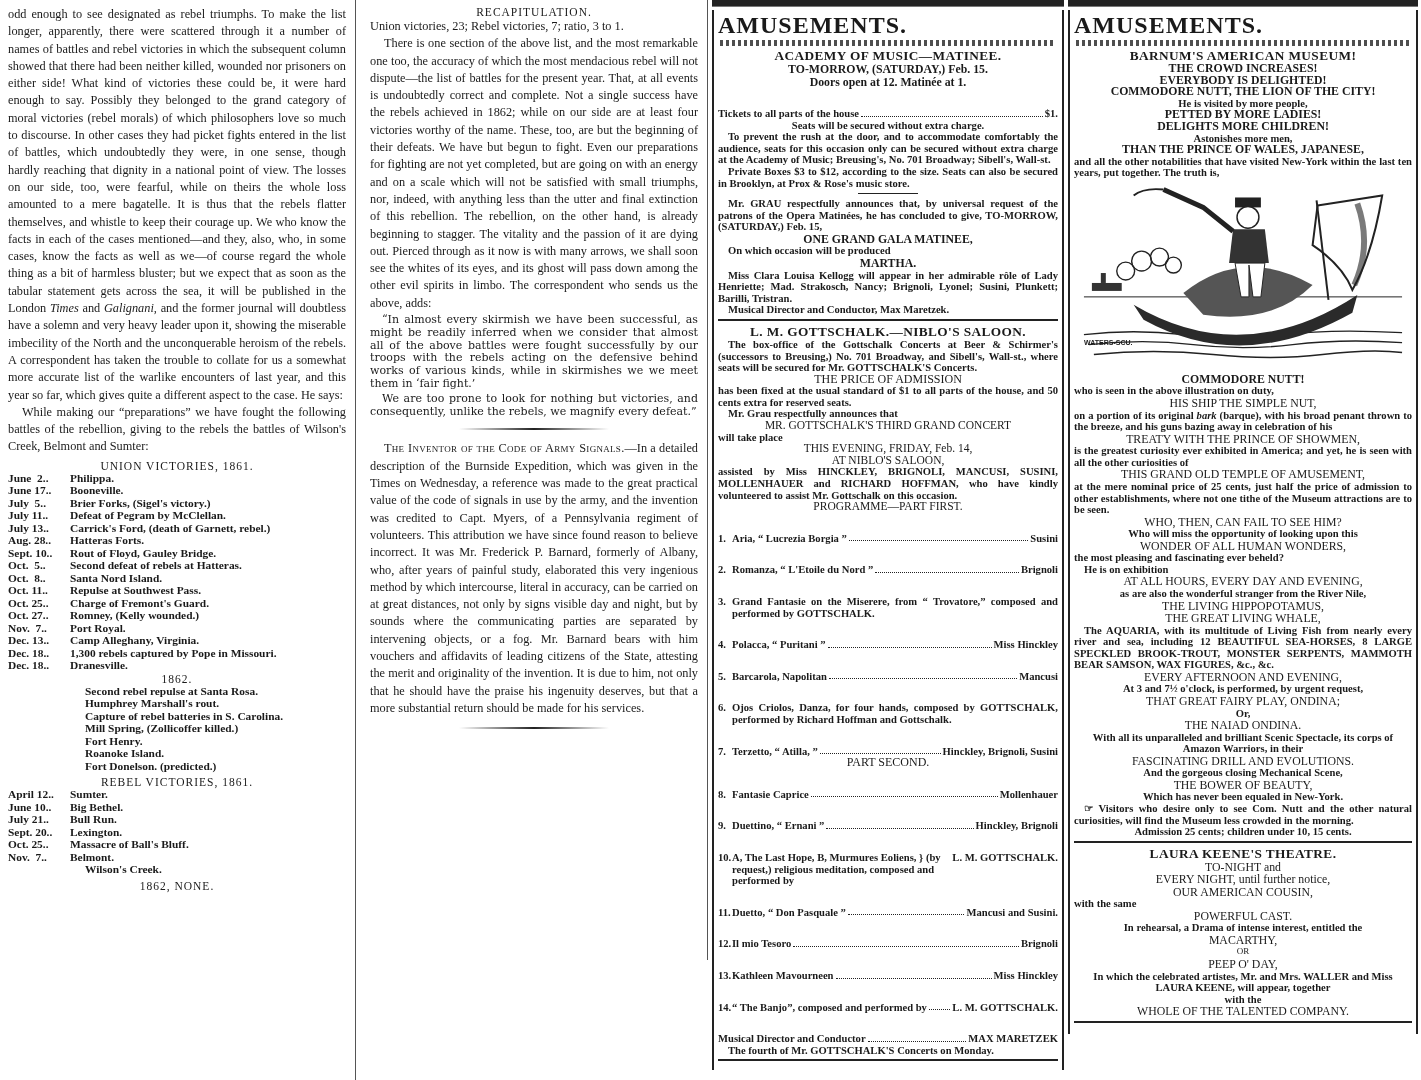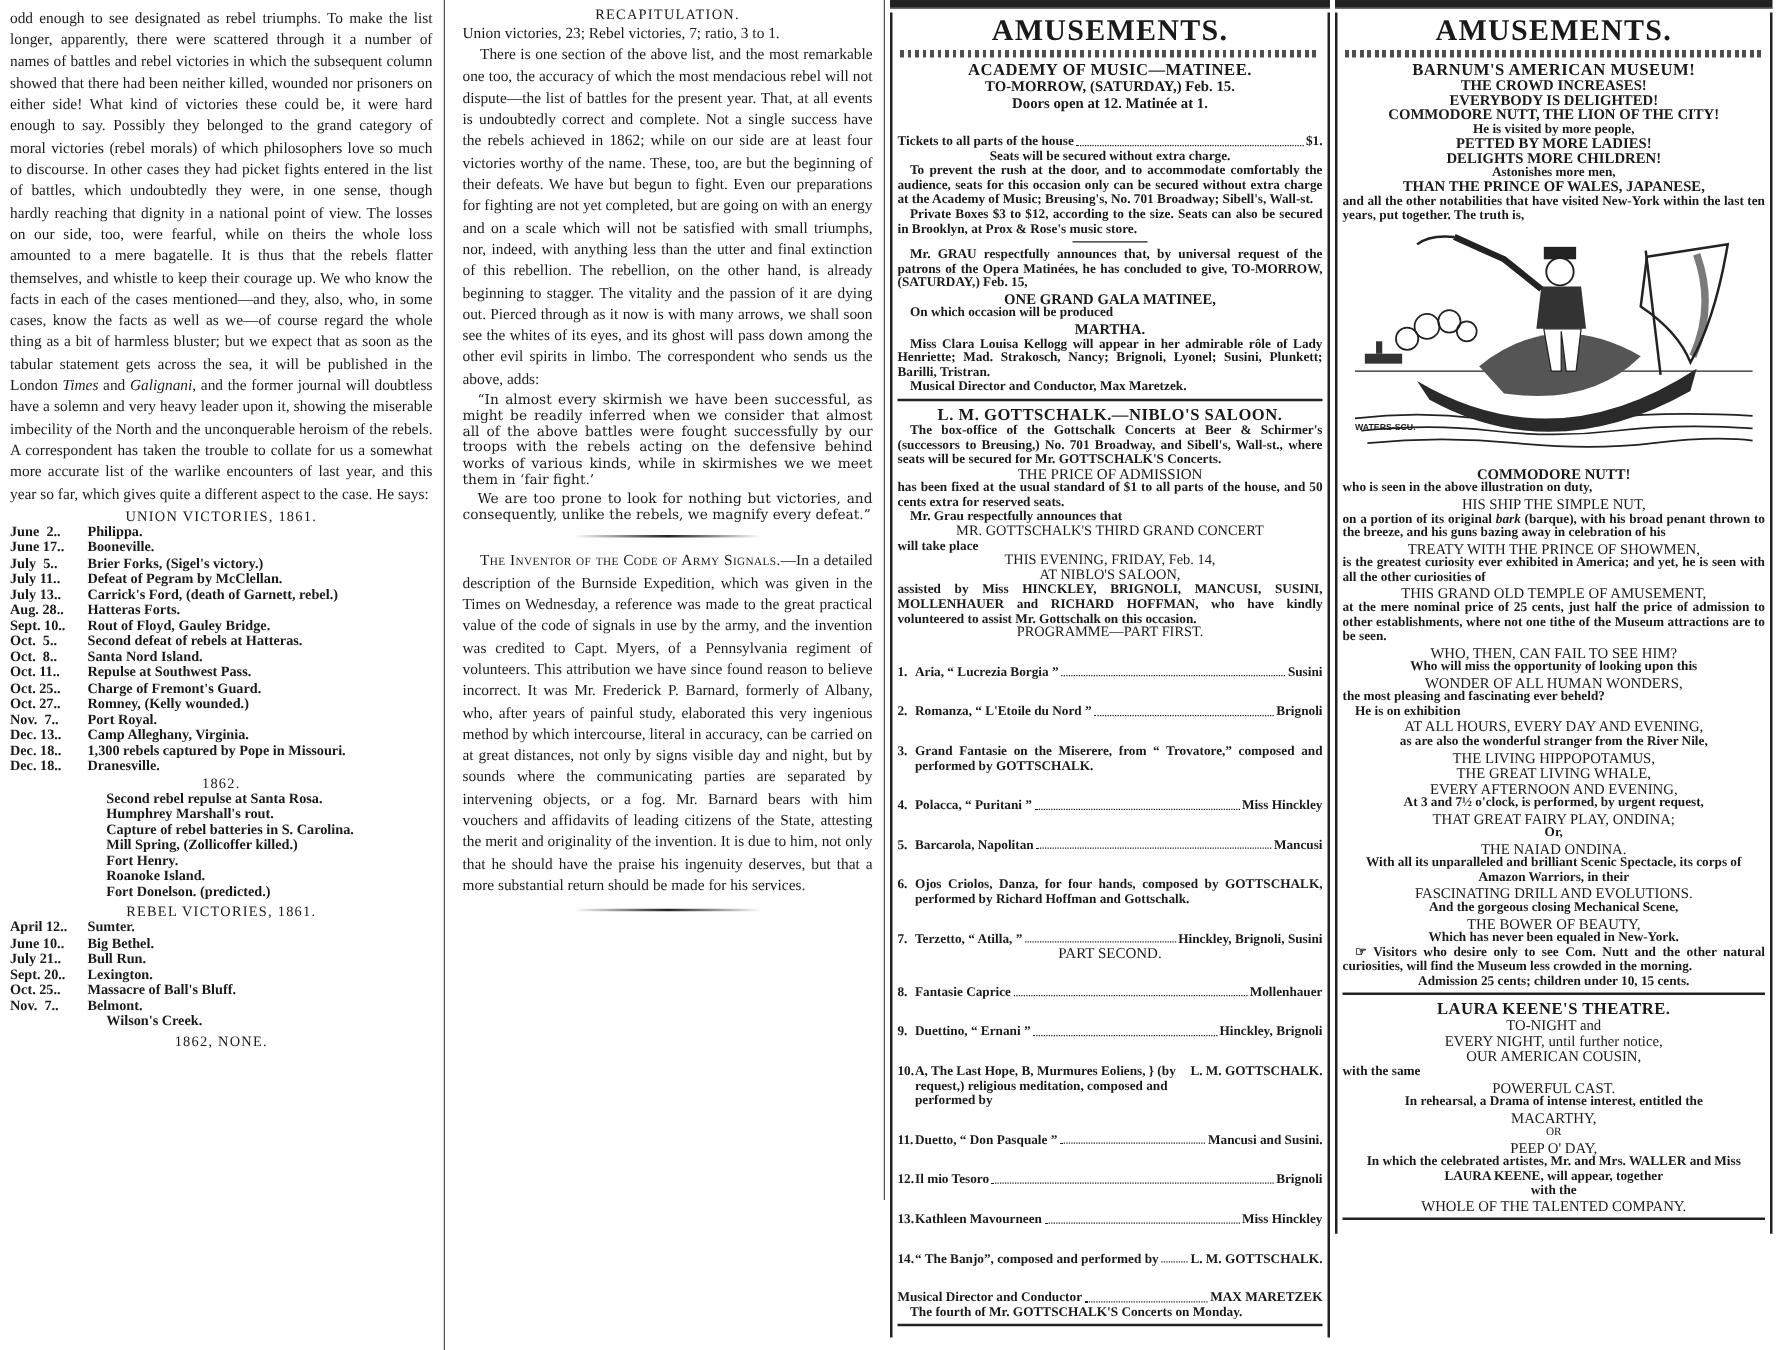--- a/index.html
+++ b/index.html
@@ -18,21 +18,21 @@
   .list{font-family:"Liberation Serif",serif;font-size:11.4px;line-height:12.5px;font-weight:bold;}
   .list .row{display:flex;}
   .list .date{width:62px;flex:none;white-space:pre;}
   .list .ev{flex:1;}
   .list .plain{padding-left:77px;}
   .quote{font-size:11px;line-height:12.8px;text-indent:12px;text-align:justify;margin:2px 0 0 0;}
   .sep{height:2px;width:150px;margin:10px auto 10px;background:linear-gradient(90deg,#fff,#222 50%,#fff);}
   
   .ambox{border-left:2px solid #222;border-right:2px solid #222;box-sizing:border-box;padding:0 4px;}
   .topbar{height:6px;background:#222;margin-bottom:3px;border-bottom:1px solid #777;}
-  .amtitle{font-family:"Liberation Serif",serif;font-weight:bold;font-size:24px;text-align:center;letter-spacing:1px;line-height:30px;}
+  .amtitle{font-family:"Liberation Serif",serif;font-weight:bold;font-size:24px;text-align:left;letter-spacing:1px;line-height:30px;}
   .wavy{height:6px;margin:0 2px 2px;background:repeating-linear-gradient(90deg,#222 0 3px,transparent 3px 6px);opacity:.8;}
   .ad{font-family:"Liberation Serif",serif;font-size:10.6px;line-height:11.6px;}
   .ad .h1{font-weight:bold;font-size:13.3px;text-align:center;letter-spacing:.4px;line-height:15px;}
   .ad .h2{font-weight:bold;font-size:11.8px;text-align:center;line-height:12.5px;}
   .ad .c{text-align:center;}
   .ad .b{font-weight:bold;}
   .ad .j{text-align:justify;}
   .ad .ind{text-indent:10px;}
   .ad .dot{display:flex;margin-top:20px;}
   .ad .dot .l{white-space:nowrap;}
@@ -50,20 +50,21 @@
 <body>
 
 <div class="vrule" style="left:355px;height:1080px;"></div>
 <div class="vrule" style="left:707px;height:960px;"></div>
 
 <div class="col" id="col1">
   <div class="body">
     <p>
       <span>odd enough to see designated as rebel triumphs. To make the list longer, apparently, there were scattered through it a number of names of battles and rebel victories in which the subsequent column showed that there had been neither killed, wounded nor prisoners on either side! What kind of victories these could be, it were hard enough to say. Possibly they belonged to the grand category of moral victories (rebel morals) of which philosophers love so much to discourse. In other cases they had picket fights entered in the list of battles, which undoubtedly they were, in one sense, though hardly reaching that dignity in a national point of view. The losses on our side, too, were fearful, while on theirs the whole loss amounted to a mere bagatelle. It is thus that the rebels flatter themselves, and whistle to keep their courage up. We who know the facts in each of the cases mentioned—and they, also, who, in some cases, know the facts as well as we—of course regard the whole thing as a bit of harmless bluster; but we expect that as soon as the tabular statement gets across the sea, it will be published in the London </span><i>Times</i><span> and </span><i>Galignani</i><span>, and the former journal will doubtless have a solemn and very heavy leader upon it, showing the miserable imbecility of the North and the unconquerable heroism of the rebels. A correspondent has taken the trouble to collate for us a somewhat more accurate list of the warlike encounters of last year, and this year so far, which gives quite a different aspect to the case. He says:</span>
     </p>
+    <p class="ind">While making our “preparations” we have fought the following battles of the rebellion, giving to the rebels the battles of Wilson's Creek, Belmont and Sumter:</p>
   </div>
   <div class="head">UNION VICTORIES, 1861.</div>
   <div class="list" id="union1861">
       <div class="row">
         <span class="date">June  2..</span>
         <span class="ev">Philippa.</span>
       </div>
       <div class="row">
         <span class="date">June 17..</span>
         <span class="ev">Booneville.</span>
@@ -395,20 +396,21 @@
       <div class="j b">at the mere nominal price of 25 cents, just half the price of admission to other establishments, where not one tithe of the Museum attractions are to be seen.</div>
       <div class="h2" style="font-weight:normal">WHO, THEN, CAN FAIL TO SEE HIM?</div>
       <div class="c b">Who will miss the opportunity of looking upon this</div>
       <div class="h2" style="font-weight:normal">WONDER OF ALL HUMAN WONDERS,</div>
       <div class="b">the most pleasing and fascinating ever beheld?</div>
       <div class="ind b">He is on exhibition</div>
       <div class="h2" style="font-weight:normal">AT ALL HOURS, EVERY DAY AND EVENING,</div>
       <div class="c b">as are also the wonderful stranger from the River Nile,</div>
       <div class="h2" style="font-weight:normal">THE LIVING HIPPOPOTAMUS,</div>
       <div class="h2" style="font-weight:normal">THE GREAT LIVING WHALE,</div>
+      <div class="j ind b">The AQUARIA, with its multitude of Living Fish from nearly every river and sea, including 12 BEAUTIFUL SEA-HORSES, 8 LARGE SPECKLED BROOK-TROUT, MONSTER SERPENTS, MAMMOTH BEAR SAMSON, WAX FIGURES, &amp;c., &amp;c.</div>
       <div class="h2" style="font-weight:normal">EVERY AFTERNOON AND EVENING,</div>
       <div class="c b">At 3 and 7½ o'clock, is performed, by urgent request,</div>
       <div class="h2" style="font-weight:normal">THAT GREAT FAIRY PLAY, ONDINA;</div>
       <div class="c b">Or,</div>
       <div class="h2" style="font-weight:normal">THE NAIAD ONDINA.</div>
       <div class="c b">With all its unparalleled and brilliant Scenic Spectacle, its corps of Amazon Warriors, in their</div>
       <div class="h2" style="font-weight:normal">FASCINATING DRILL AND EVOLUTIONS.</div>
       <div class="c b">And the gorgeous closing Mechanical Scene,</div>
       <div class="h2" style="font-weight:normal">THE BOWER OF BEAUTY,</div>
       <div class="c b">Which has never been equaled in New-York.</div>

